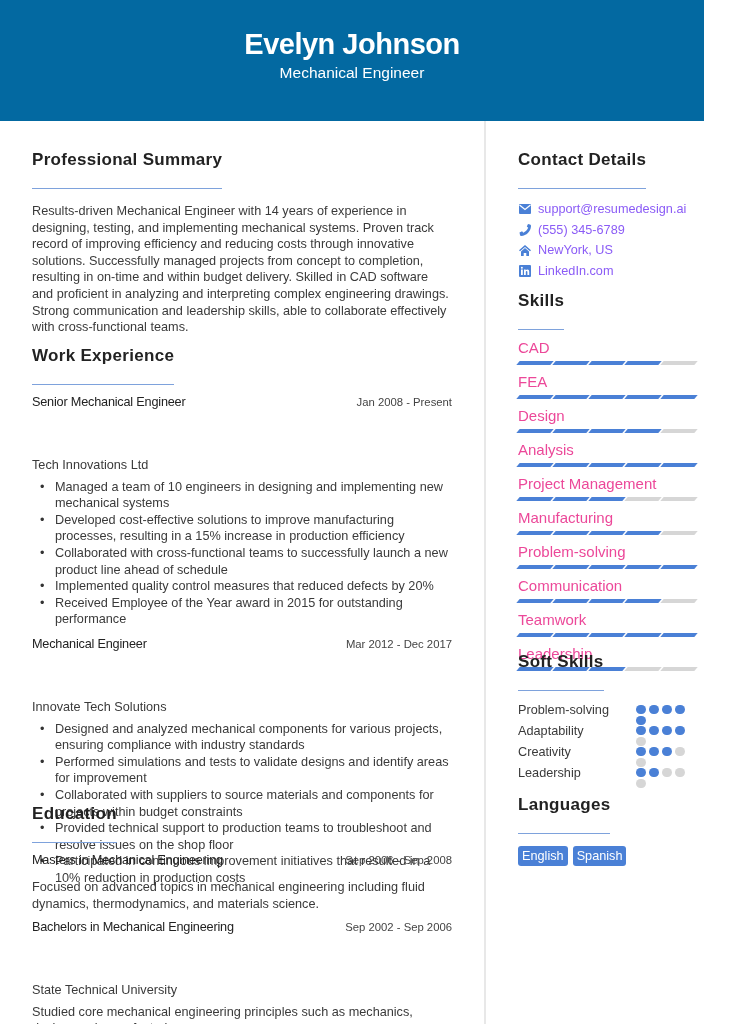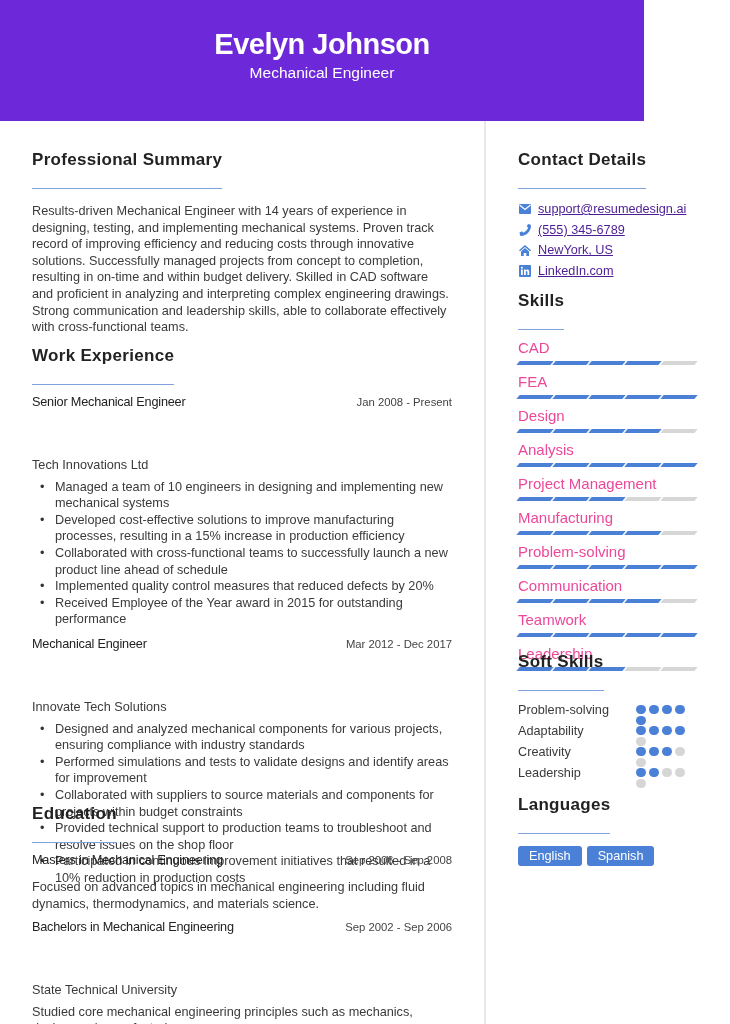--- a/index.html
+++ b/index.html
@@ -1,21 +1,21 @@
 <!DOCTYPE html>
 <html><head>
 <meta charset="utf-8">
 <style>
   * { box-sizing: border-box; margin: 0; padding: 0; }
   html, body { width: 730px; height: 1024px; background: #ffffff; overflow: hidden; }
   body { font-family: "Liberation Sans", sans-serif; color: #333; position: relative; }
 
   .header {
-    position: absolute; left: 0; top: 0; width: 644px; height: 121px;
-    background: #6d28d9; text-align: center; color: #fff;
+    position: absolute; left: 0; top: 0; width: 704px; height: 121px;
+    background: #0369a1; text-align: center; color: #fff;
   }
   .header .name { position: absolute; top: 28px; left: 0; width: 100%; font-size: 29px; font-weight: bold; letter-spacing: -0.5px; }
   .header .title { position: absolute; top: 64px; left: 0; width: 100%; font-size: 15.5px; }
 
   .divider { position: absolute; left: 484px; top: 121px; width: 2px; height: 903px; background: #e8e8e8; }
 
   .left { position: absolute; left: 32px; top: 150px; width: 420px; }
   .right { position: absolute; left: 518px; top: 150px; width: 180px; }
 
   .sec-title { font-size: 17px; font-weight: bold; color: #222; letter-spacing: 0.3px; display: inline-block; padding-bottom: 18px; border-bottom: 1.5px solid #7ea2dc; }
@@ -25,40 +25,40 @@
   .summary .body-text { margin-top: 14px; }
 
   .entry-head { display: flex; justify-content: space-between; align-items: baseline; }
   .entry-role { font-size: 12.7px; font-weight: normal; color: #222; letter-spacing: -0.2px; }
   .entry-date { font-size: 11.3px; color: #444; }
   .entry-org { font-size: 12.7px; color: #3a3a3a; line-height: 16.6px; margin-top: 48px; }
   ul.bullets { list-style: none; margin-top: 5px; }
   ul.bullets li { position: relative; padding-left: 23px; font-size: 12.7px; line-height: 16.6px; color: #3a3a3a; }
   ul.bullets li::before { content: "•"; position: absolute; left: 8px; top: 0; color: #333; }
 
-  .contact-item { display: flex; align-items: center; height: 20.5px; font-size: 12.7px; color: #4c1d95; text-decoration: underline; }
+  .contact-item { display: flex; align-items: center; height: 20.5px; font-size: 12.7px; color: #8b5cf6; }
   .contact-item .ic { width: 13px; height: 13px; margin-right: 7px; display: inline-flex; align-items: center; justify-content: center; }
 
   .skill { margin-bottom: 0; }
   .skill-label { font-size: 15px; color: #ec4899; height: 16px; line-height: 16px; }
   .bar-row { display: flex; gap: 2.5px; height: 4px; margin-top: 5px; margin-bottom: 9px; }
   .bar-seg { width: 33.5px; height: 4px; transform: skewX(-40deg); }
   .bar-seg.on { background: #4a80d6; }
   .bar-seg.off { background: #d6d6d6; }
 
   .soft-row { display: flex; position: relative; height: 21px; align-items: center; }
   .soft-label { width: 118px; font-size: 12.7px; color: #3a3a3a; }
   .dots { display: flex; flex-wrap: wrap; width: 50px; gap: 0 3.5px; position: relative; top: 0; }
   .dot { width: 9.5px; height: 9.5px; border-radius: 50%; }
   .dot.on { background: #4a80d6; }
   .dot.off { background: #d6d6d6; }
   .dot.wrap { position: absolute; left: 0; top: 11px; }
 
   .lang-tags { display: flex; gap: 5px; margin-top: 12px; }
-  .lang-tag { background: #4a80d6; color: #fff; font-size: 12.7px; padding: 3px 11px; border-radius: 3px; }
+  .lang-tag { background: #4a80d6; color: #fff; font-size: 12.7px; padding: 3px 4px; border-radius: 3px; }
 </style>
 </head>
 <body>
 
 <div class="header">
   <div class="name">Evelyn Johnson</div>
   <div class="title">Mechanical Engineer</div>
 </div>
 
 <div class="divider"></div>

